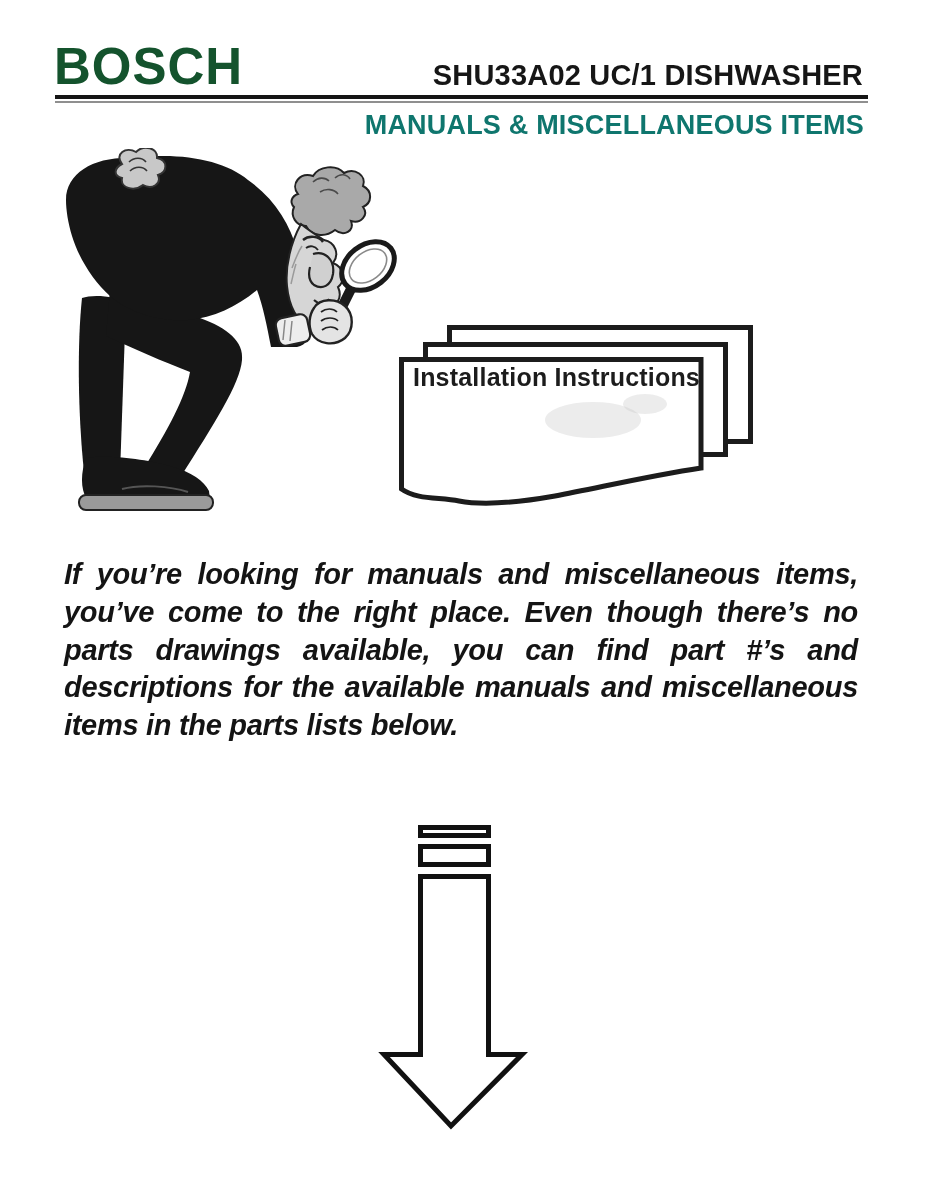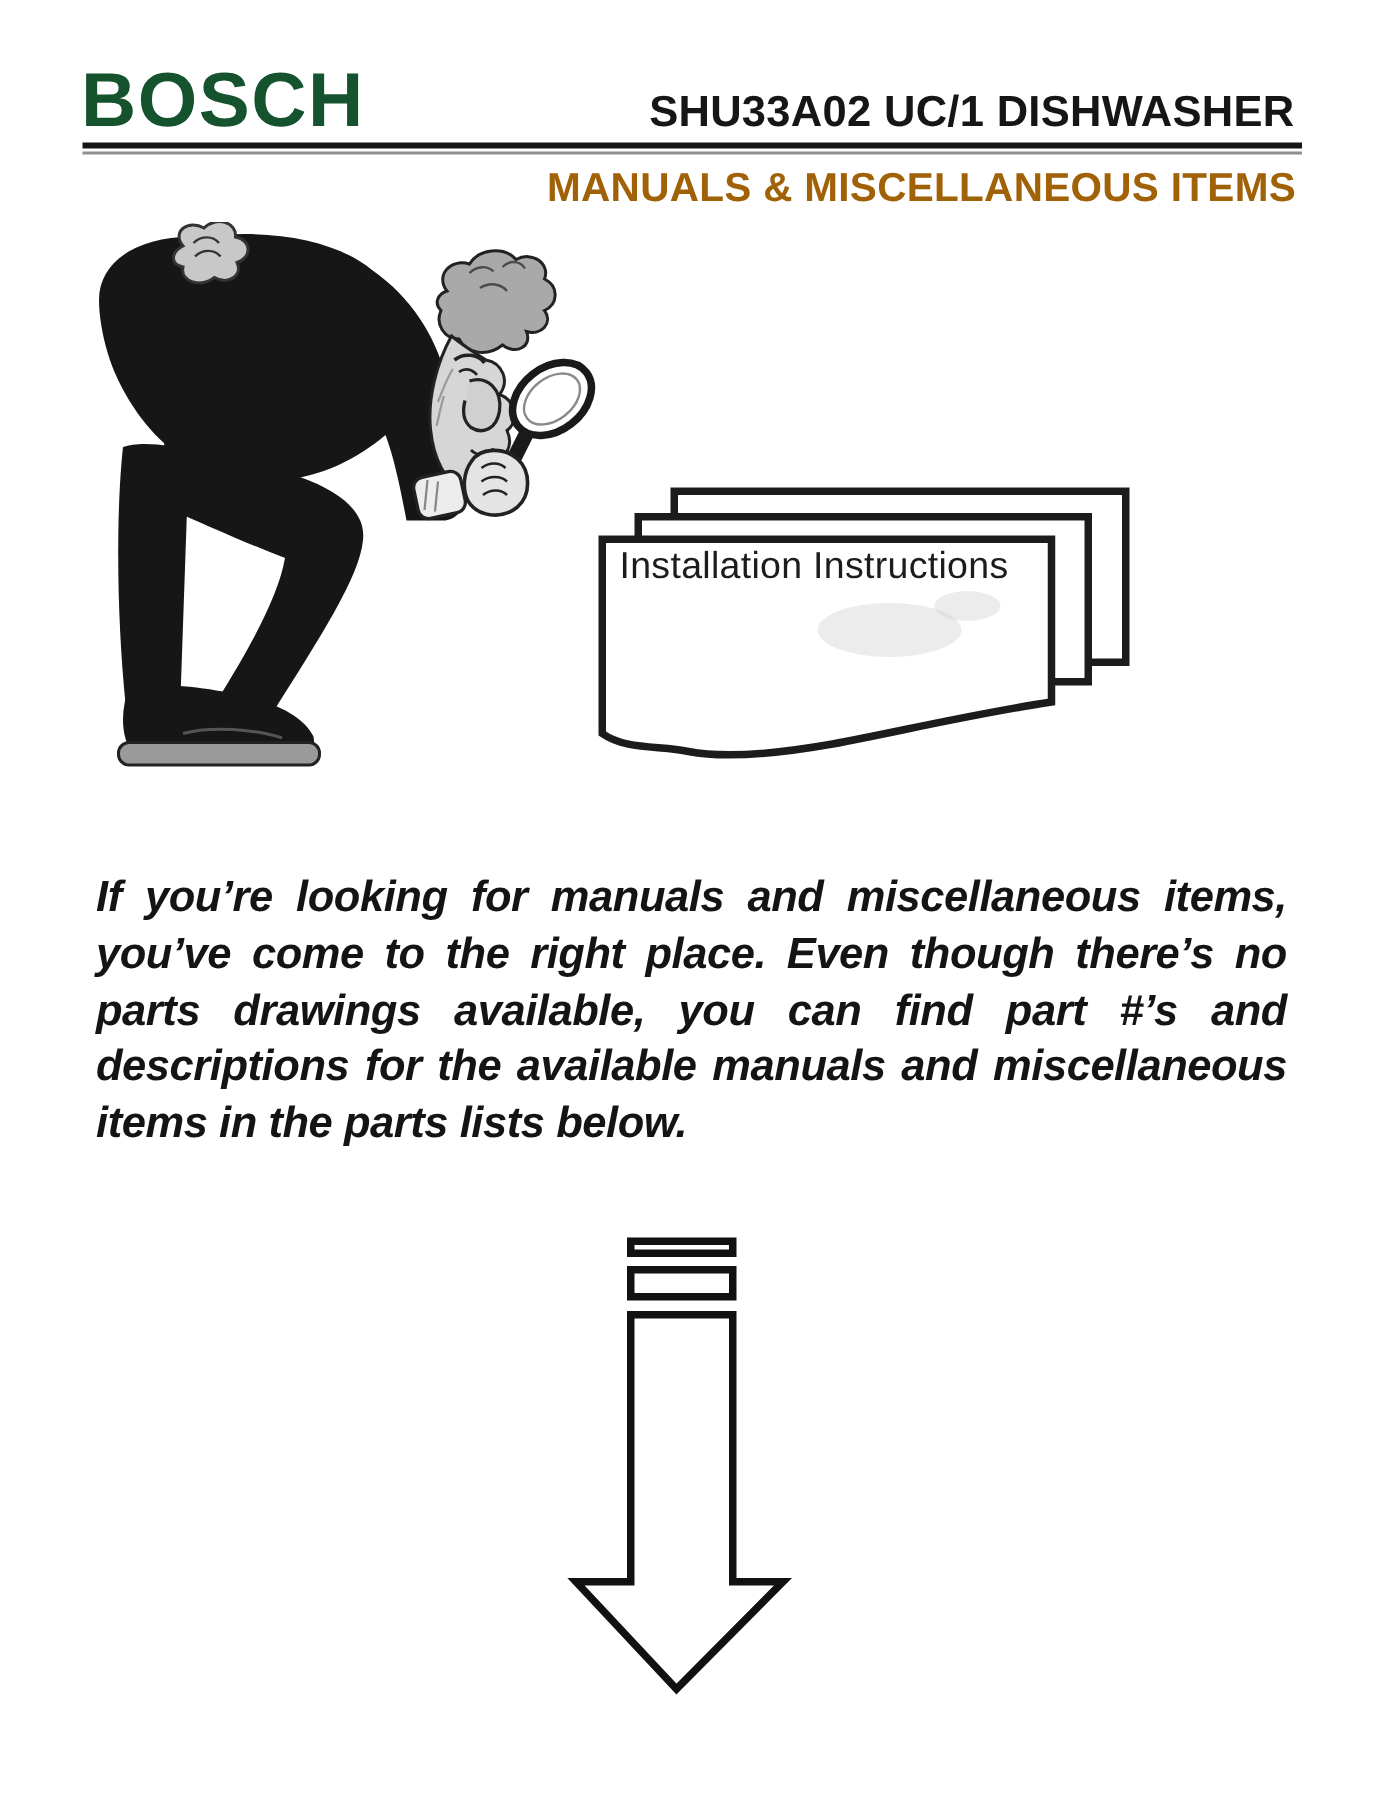--- a/index.html
+++ b/index.html
@@ -17,32 +17,32 @@
   .model-title{
     right:64px;top:59px;font-size:29px;font-weight:700;letter-spacing:0.2px;
     color:#161616;white-space:nowrap;
   }
   .header-rule{
     left:55px;right:59px;top:95px;height:2px;
     border-top:4px solid #151515;border-bottom:2px solid #8f8f8f;
   }
   .subtitle{
     right:63px;top:110px;font-size:27px;font-weight:700;letter-spacing:0.2px;
-    color:#a16207;white-space:nowrap;
+    color:#0f766e;white-space:nowrap;
   }
   
   .papers-label{
-    left:413px;top:363px;font-size:25px;font-weight:400;color:#1c1c1c;
+    left:413px;top:363px;font-size:25px;font-weight:700;color:#1c1c1c;
     letter-spacing:0.2px;white-space:nowrap;
   }
   
   .lead-paragraph{
     left:64px;top:556px;width:794px;
     font-size:29px;line-height:37.8px;font-weight:700;font-style:italic;
-    letter-spacing:-0.3px;text-align:justify;color:#141414;margin-top:24px;
+    letter-spacing:-0.3px;text-align:justify;color:#141414;
   }
   svg{display:block;}
 </style>
 </head>
 <body>
 
 <div class="abs brand">BOSCH</div>
 <div class="abs model-title">SHU33A02 UC/1 DISHWASHER</div>
 <div class="abs header-rule"></div>
 <div class="abs subtitle">MANUALS &amp; MISCELLANEOUS ITEMS</div>

